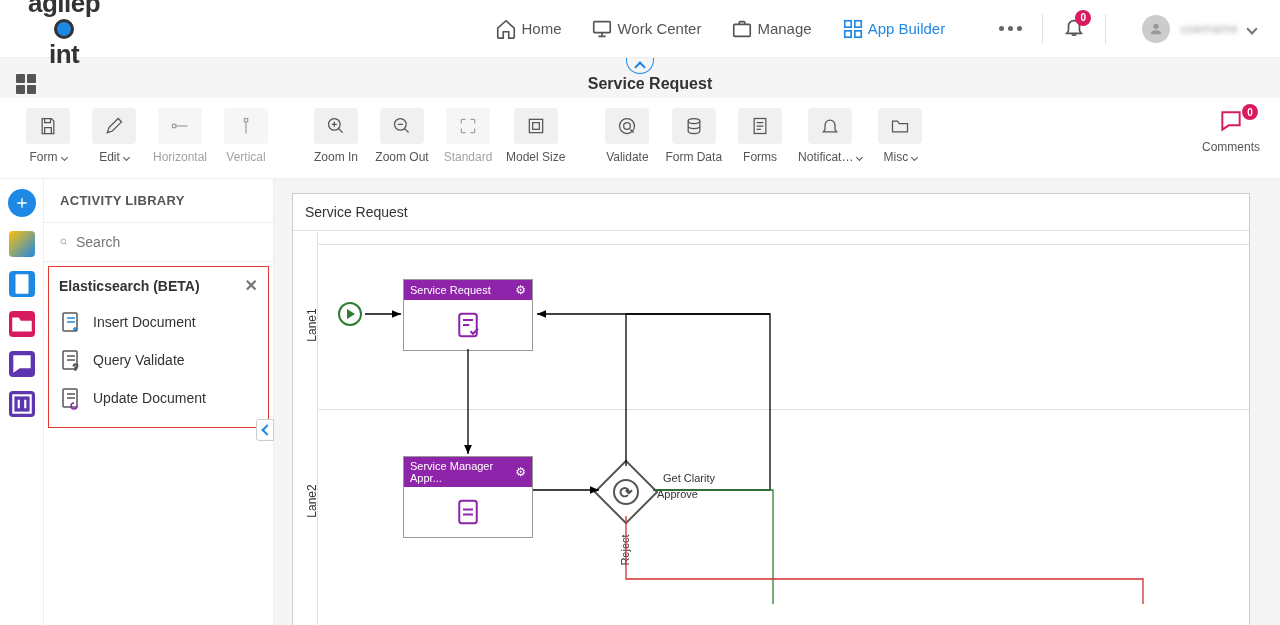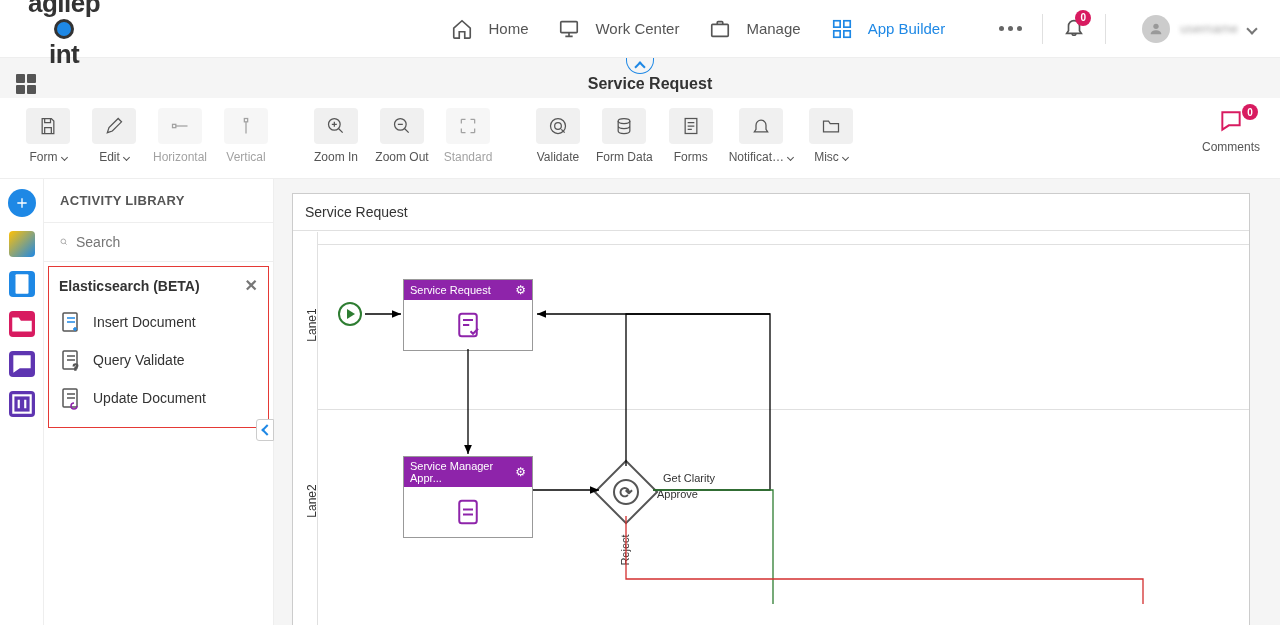--- a/index.html
+++ b/index.html
@@ -2,21 +2,21 @@
 <html><head>
 <meta charset="utf-8">
 <style>
 * { box-sizing: border-box; margin: 0; padding: 0; font-family: -apple-system, BlinkMacSystemFont, "Segoe UI", Arial, sans-serif; }
 body { background: #fff; width: 1280px; height: 625px; overflow: hidden; color: #333; }
 
 .header { display: flex; align-items: center; height: 58px; padding: 0 24px 0 28px; border-bottom: 1px solid #eee; }
 .logo { font-size: 26px; font-weight: 700; display: flex; align-items: center; letter-spacing: -0.5px; flex-direction: column; }
 .logo .dot { width: 14px; height: 14px; border-radius: 50%; background: #1e88e5; display: inline-block; margin: 0 1px; border: 3px solid #333; box-sizing: content-box; }
 .navlinks { display: flex; gap: 30px; margin-left: auto; align-items: center; }
-.navlink { display: flex; align-items: center; gap: 15px; color: #555; font-size: 15px; cursor: pointer; }
+.navlink { display: flex; align-items: center; gap: 4px; color: #555; font-size: 15px; cursor: pointer; }
 .navlink.active { color: #1e88e5; }
 .navlink svg { width: 22px; height: 22px; }
 .more { display: flex; gap: 4px; margin-left: 24px; cursor: pointer; }
 .more span { width: 5px; height: 5px; border-radius: 50%; background: #666; }
 .vsep { width: 1px; height: 30px; background: #e0e0e0; margin: 0 20px; }
 .bell { position: relative; cursor: pointer; }
 .bell svg { width: 22px; height: 22px; stroke: #555; }
 .badge { position: absolute; top: -6px; right: -6px; background: #d81b60; color: #fff; font-size: 10px; width: 16px; height: 16px; border-radius: 50%; display: flex; align-items: center; justify-content: center; font-weight: 700; }
 .user { display: flex; align-items: center; gap: 10px; cursor: pointer; margin-left: 16px; }
 .avatar { width: 28px; height: 28px; border-radius: 50%; background: #ccc; display: flex; align-items: center; justify-content: center; }
@@ -226,20 +226,29 @@
       </div>
       <span class="lab">Zoom Out</span>
     </div>
   <div class="tool disabled">
       <div class="iconbox">
         <svg viewBox="0 0 24 24">
           <path d="M4 4h5M4 4v5M20 4h-5M20 4v5M4 20h5M4 20v-5M20 20h-5M20 20v-5"></path>
         </svg>
       </div>
       <span class="lab">Standard</span>
+    </div>
+  <div class="tool">
+      <div class="iconbox">
+        <svg viewBox="0 0 24 24">
+          <rect x="4" y="4" width="16" height="16"></rect>
+          <rect x="8" y="8" width="8" height="8"></rect>
+        </svg>
+      </div>
+      <span class="lab">Model Size</span>
     </div>
   <div style="width:14px"></div>
   <div class="tool">
       <div class="iconbox">
         <svg viewBox="0 0 24 24">
           <circle cx="12" cy="12" r="9"></circle>
           <circle cx="12" cy="12" r="4"></circle>
           <path d="M16 16l4 4"></path>
         </svg>
       </div>

